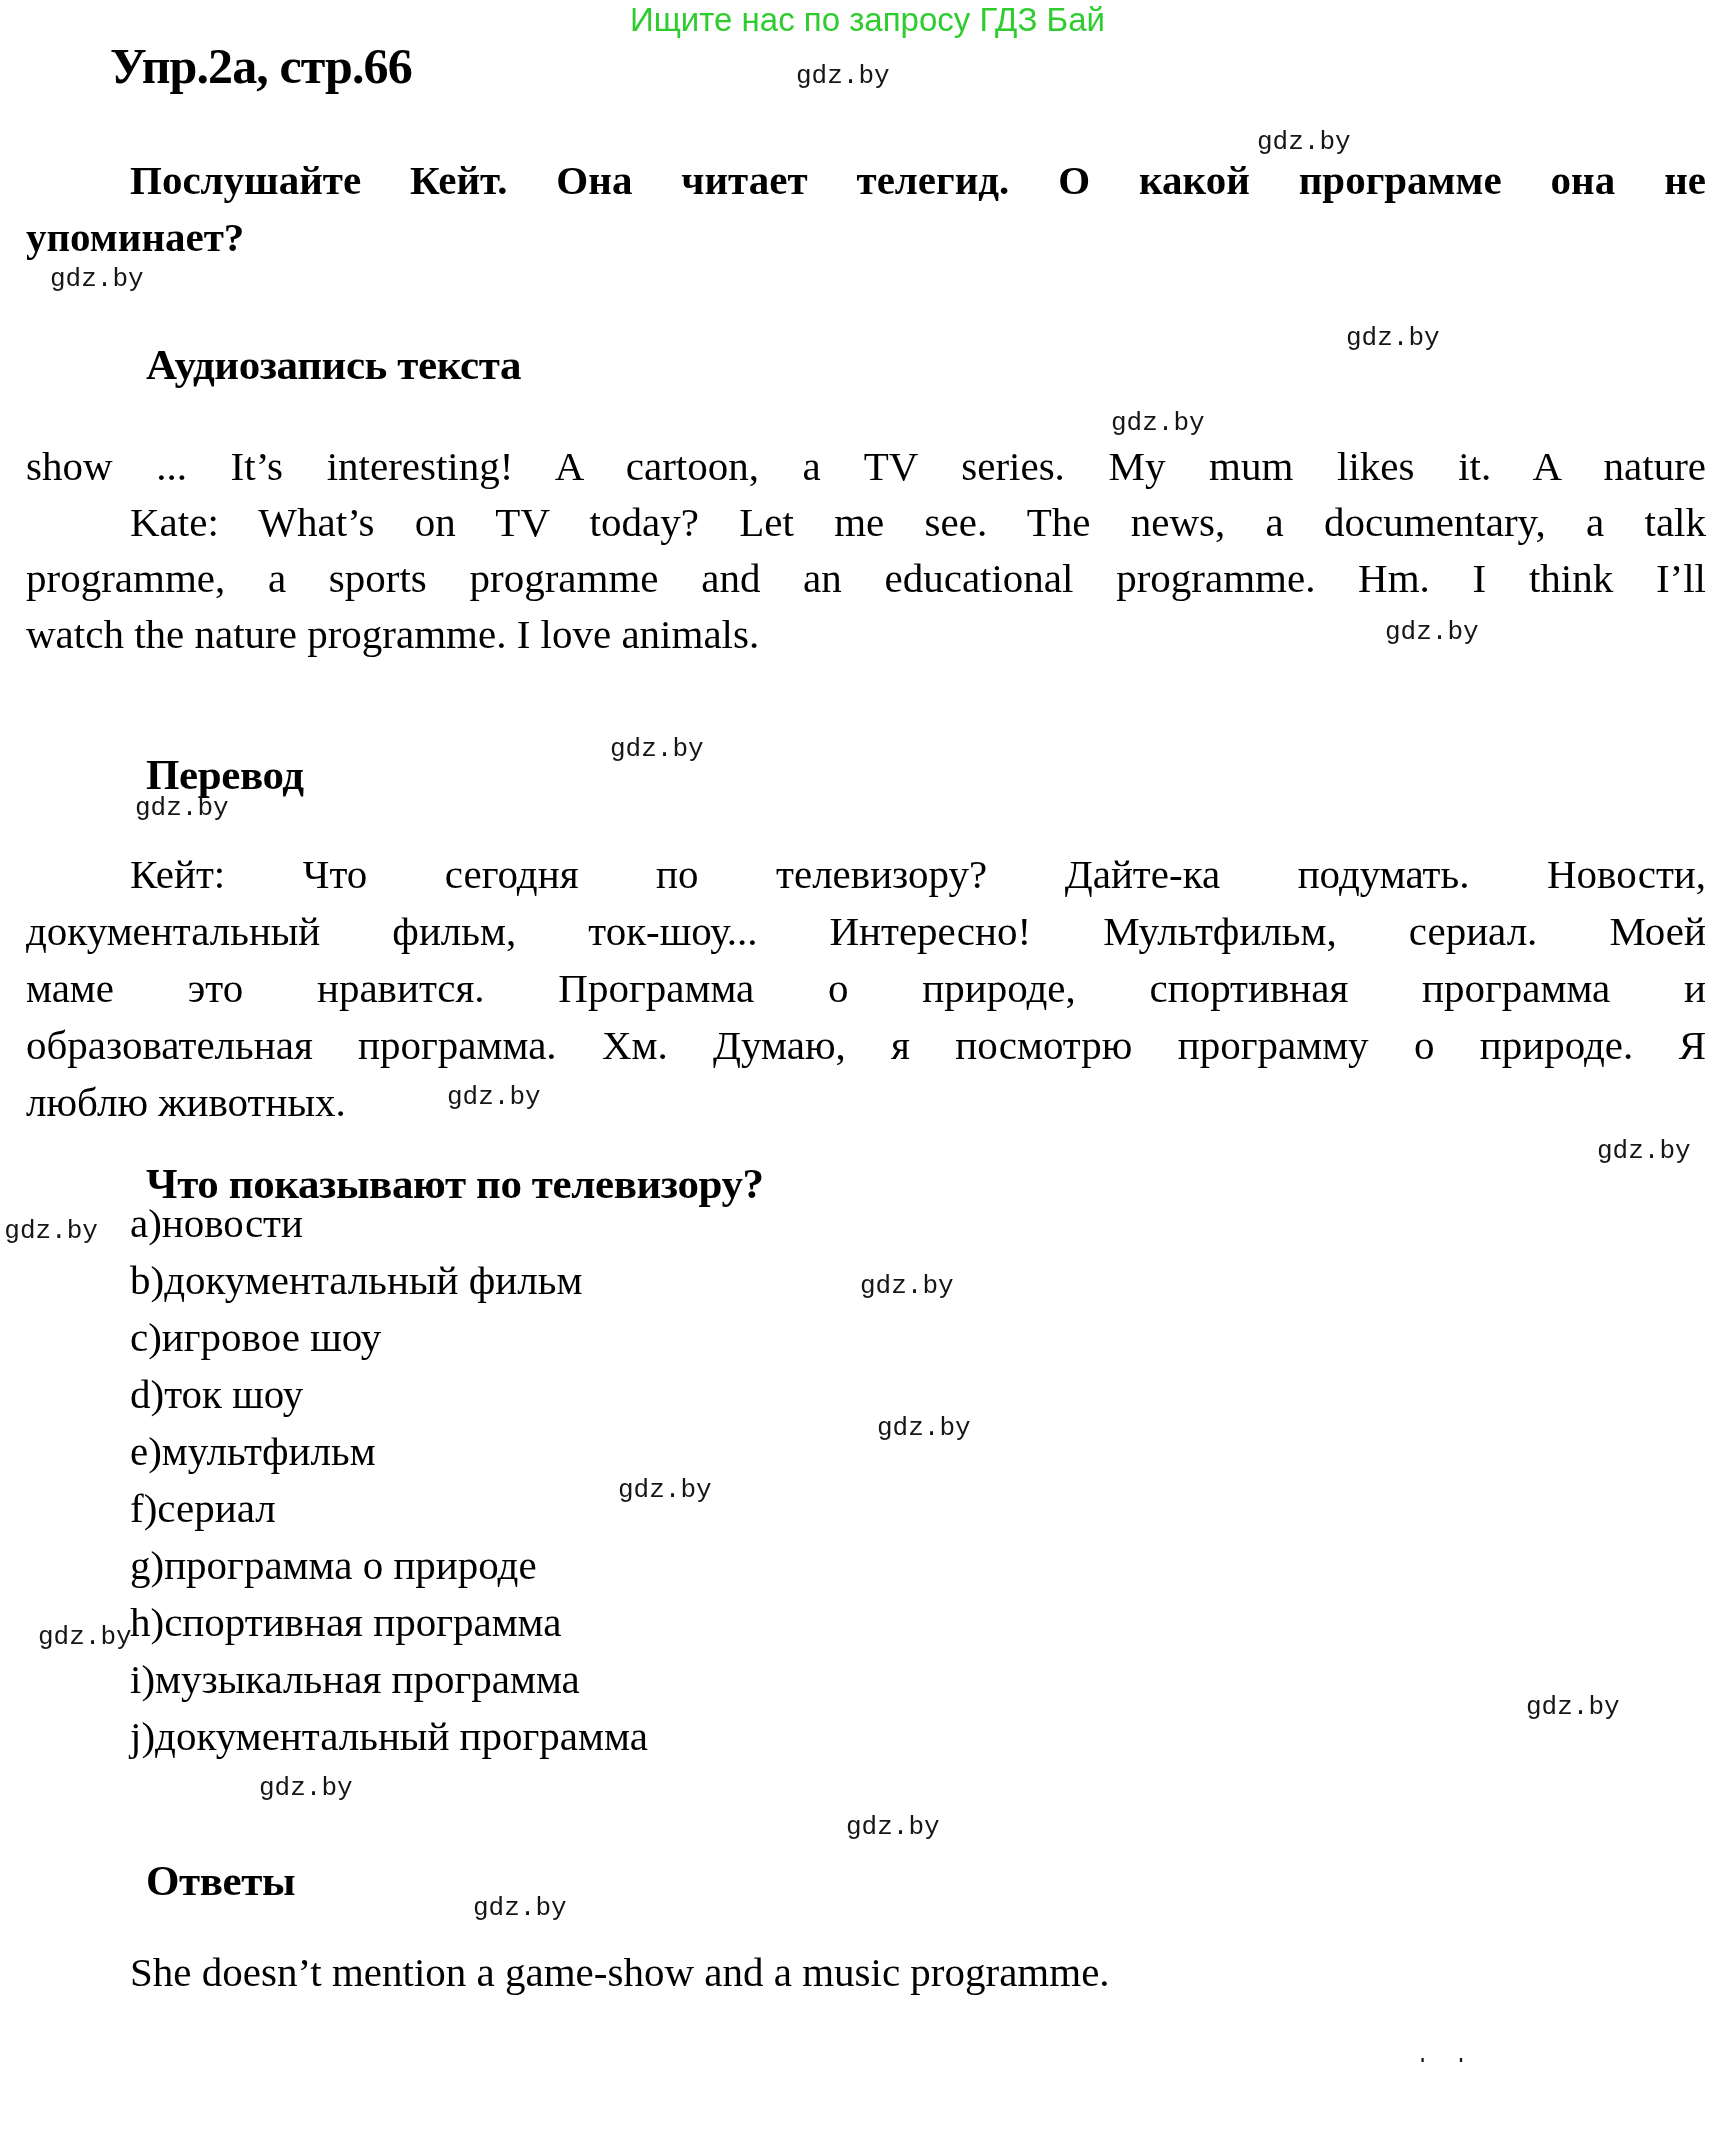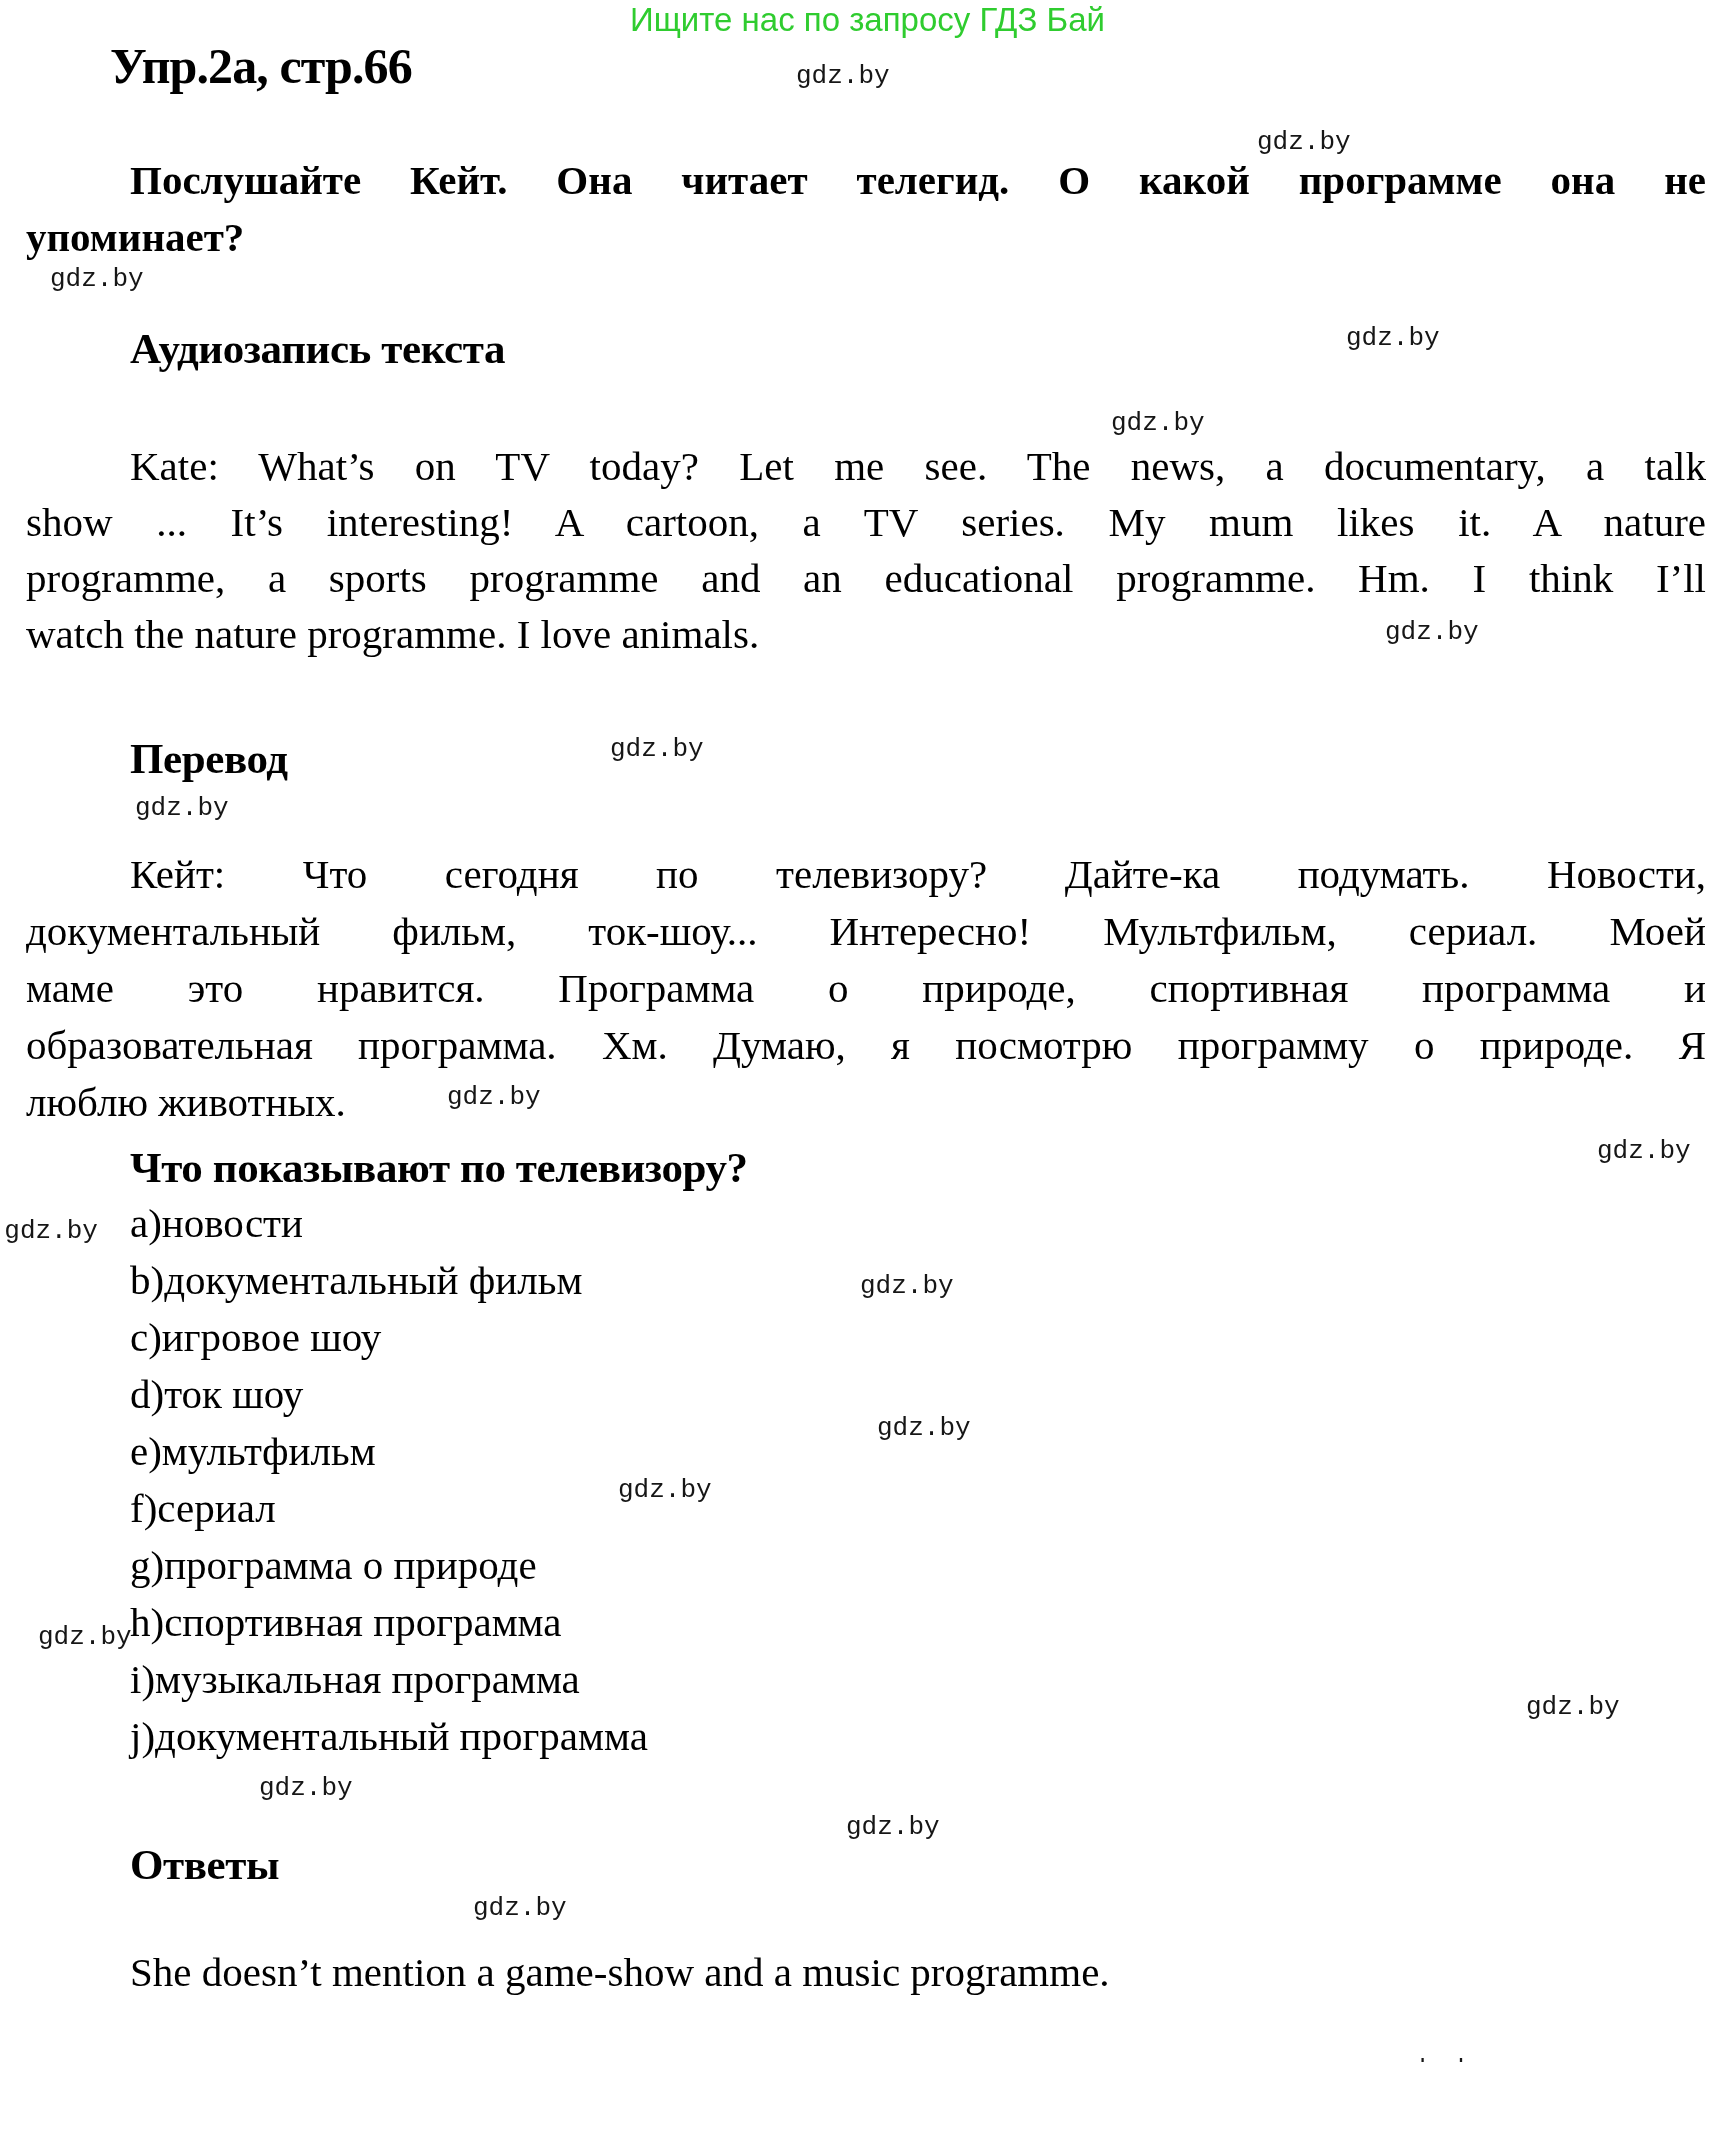--- a/index.html
+++ b/index.html
@@ -39,21 +39,21 @@
   }
   .para .line { display: block; text-align: justify; text-align-last: justify; }
   .para .line.first { text-indent: 104px; }
   .para .line.last { text-align-last: left; }
   .task-para  { top: 152px;  line-height: 57px; font-weight: bold; }
   .audio-para { top: 438px;  line-height: 56px; }
   .trans-para { top: 846px;  line-height: 57px; }
   .heading {
     position: absolute;
     left: 130px;
-    margin: 0;
+    margin: 16px;
     font-size: 43px;
     font-weight: bold;
     line-height: 1.1;
     letter-spacing: -0.4px;
   }
   .h-audio   { top: 325px; }
   .h-trans1  { top: 735px; }
   .h-quiz    { top: 1144px; }
   .h-answers { top: 1841px; }
   .h-trans2  { top: 2084px; }
@@ -97,22 +97,22 @@
   <h1 class="title">Упр.2а, стр.66</h1>
 
   <div class="para task-para">
     <span class="line first">Послушайте Кейт. Она читает телегид. О какой программе она не</span>
     <span class="line last">упоминает?</span>
   </div>
 
   <h2 class="heading h-audio">Аудиозапись текста</h2>
 
   <div class="para audio-para">
+    <span class="line">show ... It’s interesting! A cartoon, a TV series.  My mum likes it. A nature</span>
     <span class="line first">Kate: What’s on TV today? Let me see. The news, a documentary, a talk</span>
-    <span class="line">show ... It’s interesting! A cartoon, a TV series.  My mum likes it. A nature</span>
     <span class="line">programme, a sports programme and an educational programme. Hm. I think I’ll</span>
     <span class="line last">watch the nature programme. I love animals.</span>
   </div>
 
   <h2 class="heading h-trans1">Перевод</h2>
 
   <div class="para trans-para">
     <span class="line first">Кейт: Что сегодня по телевизору? Дайте-ка подумать. Новости,</span>
     <span class="line">документальный фильм, ток-шоу... Интересно! Мультфильм, сериал. Моей</span>
     <span class="line">маме это нравится. Программа о природе, спортивная программа и</span>

